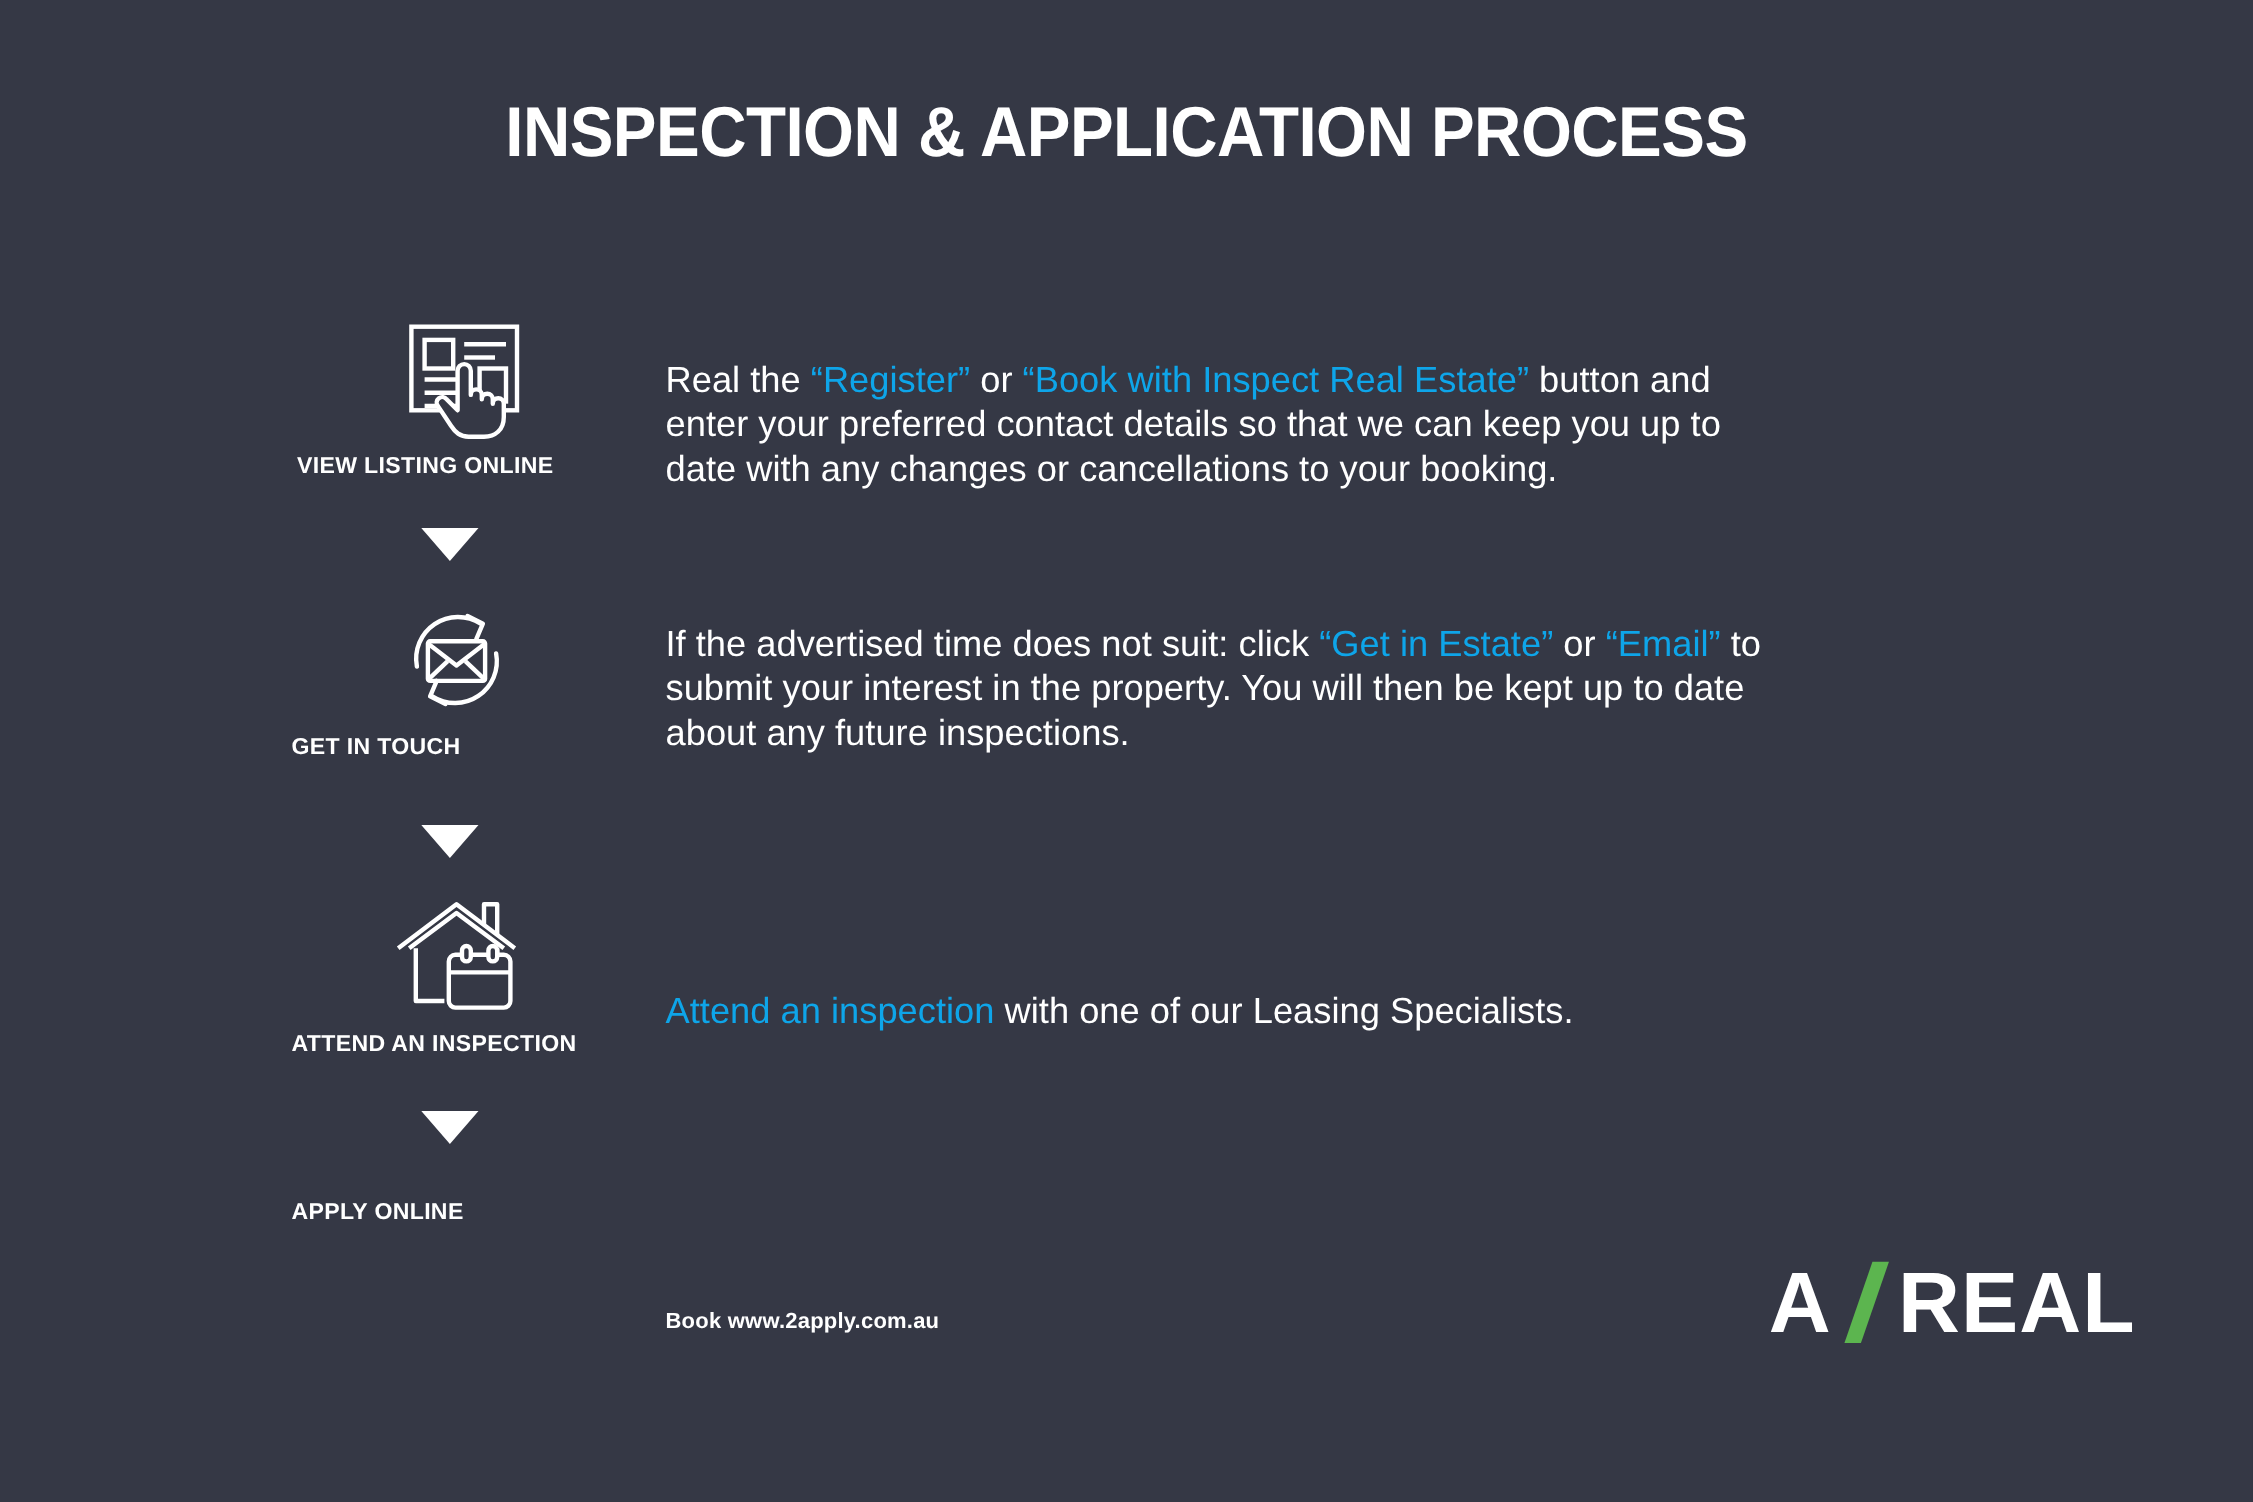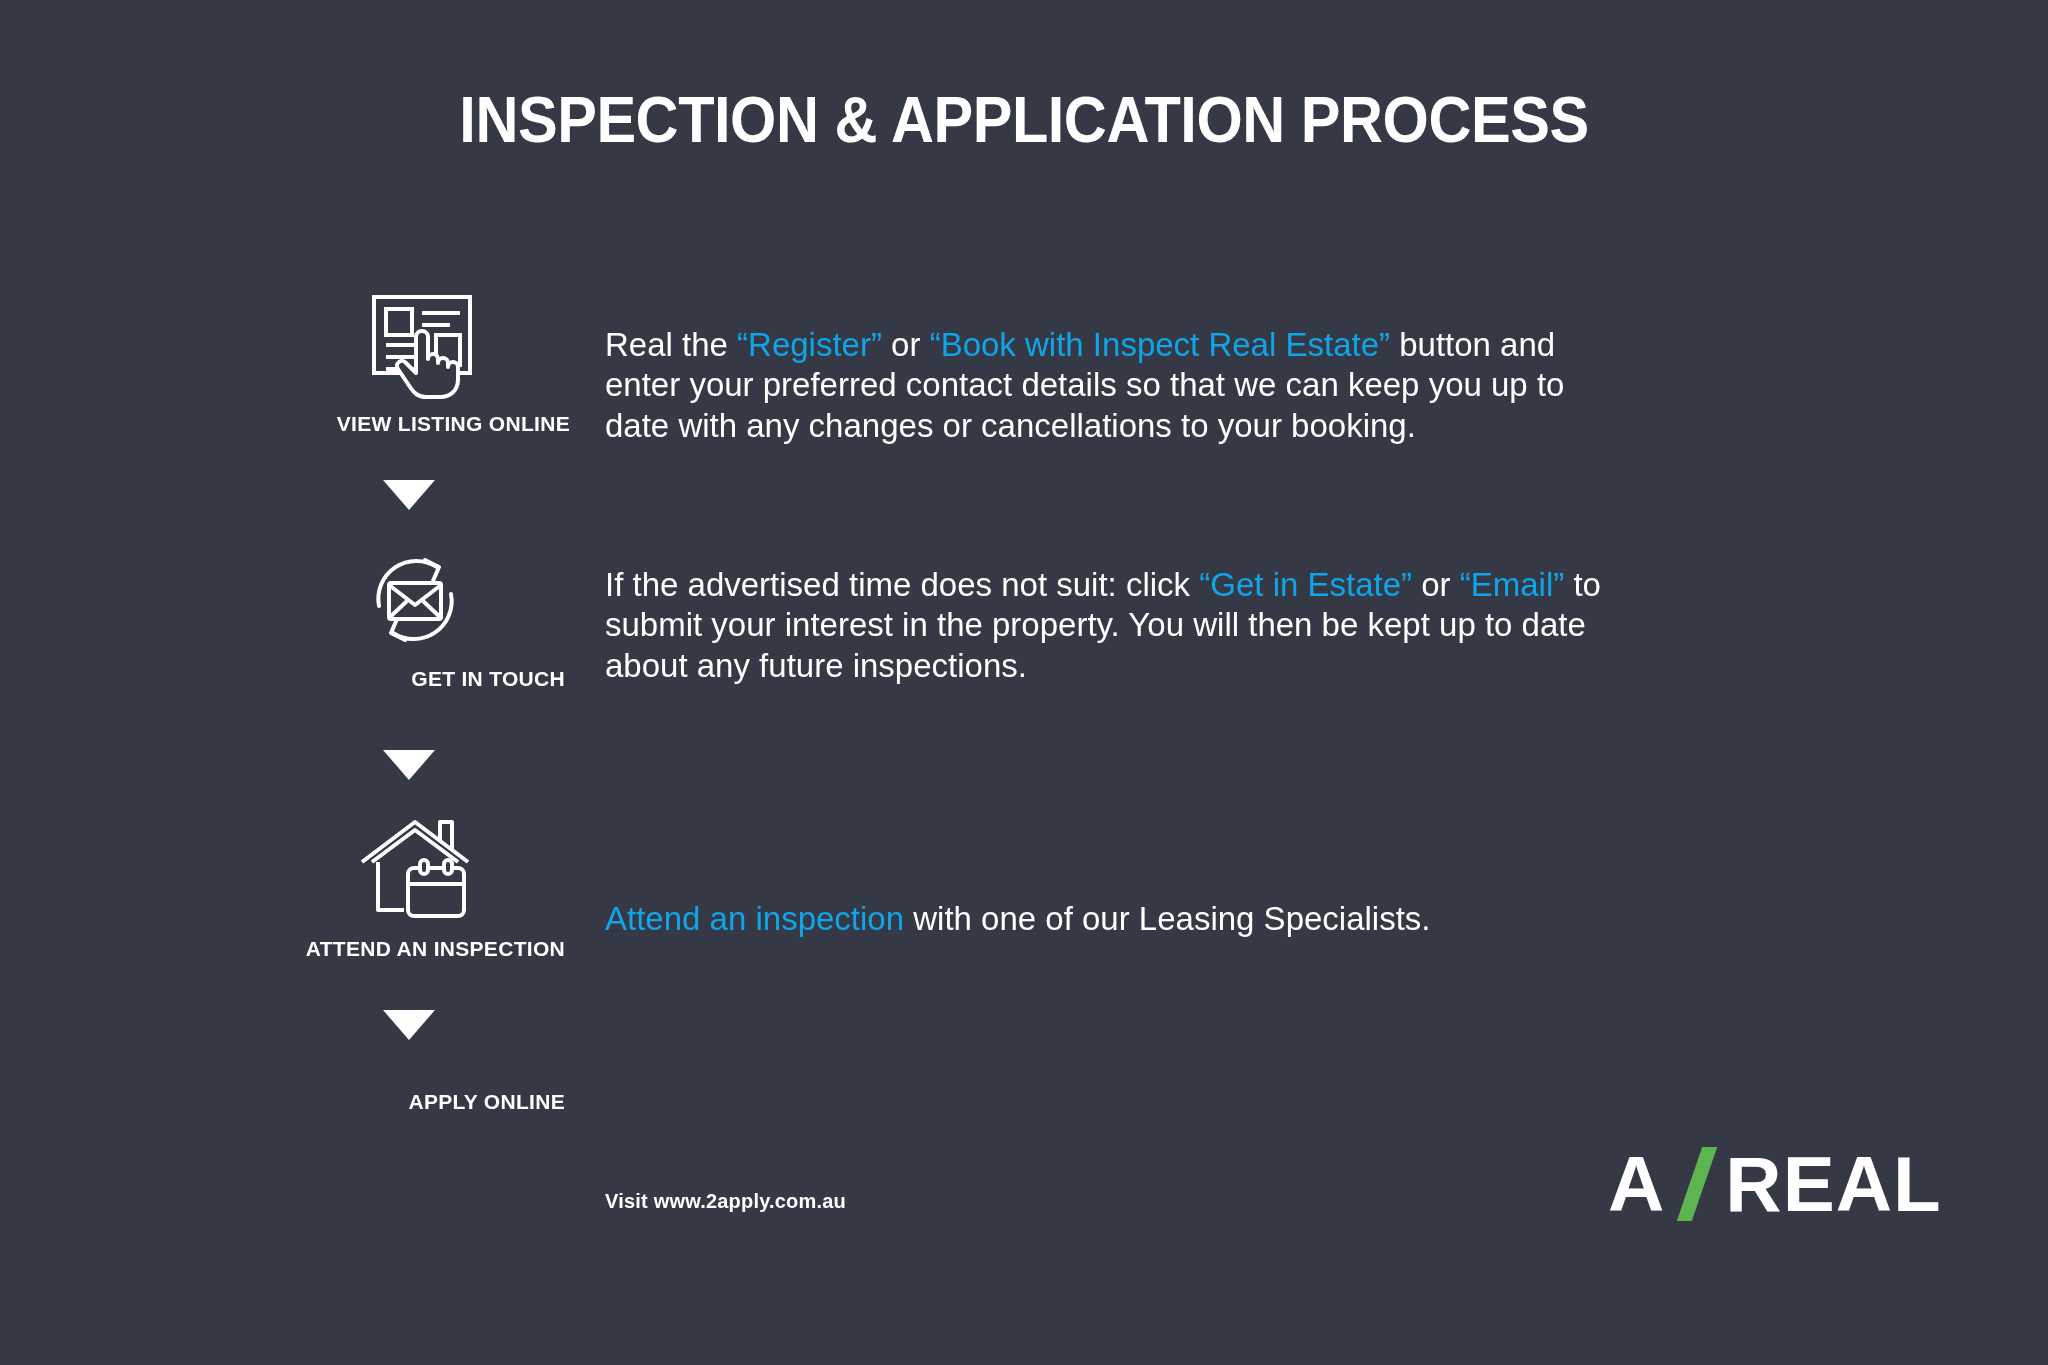--- a/index.html
+++ b/index.html
@@ -32,21 +32,21 @@
     line-height: 1;
     font-weight: bold;
     letter-spacing: -0.5px;
     color: #ffffff;
     transform: scaleX(0.93);
     transform-origin: center top;
   }
   .step-icon-col {
     position: absolute;
     width: 300px;
-    text-align: right;
+    text-align: left;
   }
   .icon-wrap {
     width: 300px;
     height: 110px;
     display: flex;
     align-items: center;
     justify-content: center;
   }
   .step-label {
     margin-top: 12px;
@@ -203,21 +203,21 @@
     <span class="accent">Attend an inspection</span><span> with one of our Leasing Specialists.</span>
   </div>
 
   <div class="arrow" style="left:383px; top:1010px;"></div>
 
   <div class="step-icon-col" style="left:265px; top:1078px;">
     <div class="step-label">APPLY ONLINE</div>
   </div>
 
 
-  <div class="visit-line" style="left:605px; top:1190px;">Visit www.2apply.com.au</div>
+  <div class="visit-line" style="left:605px; top:1190px;">Book www.2apply.com.au</div>
 
   <div class="logo">
     <span class="logo-a">A</span>
     <span class="logo-slash"></span>
     <span class="logo-real">REAL</span>
   </div>
 
 </div>
 
 </body></html>

